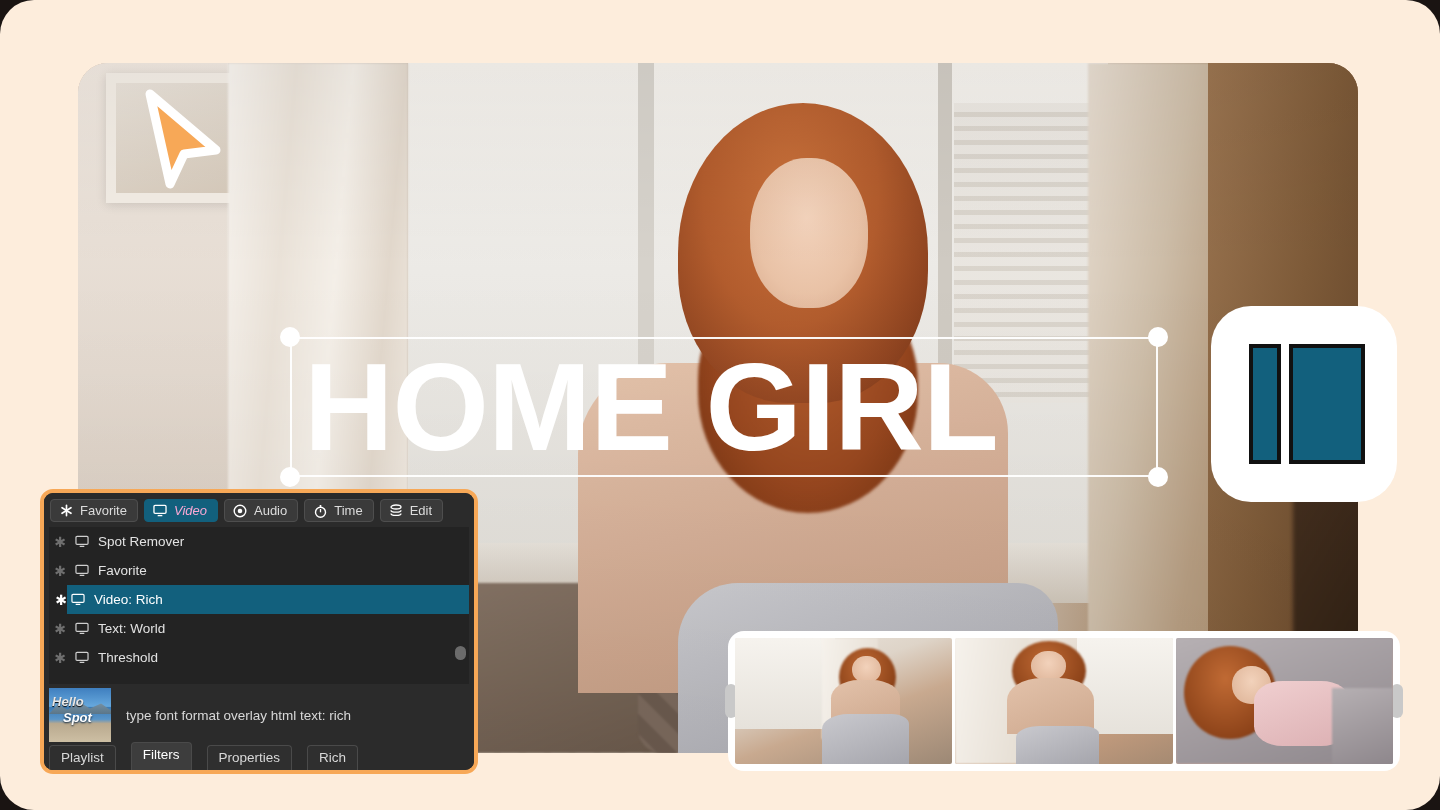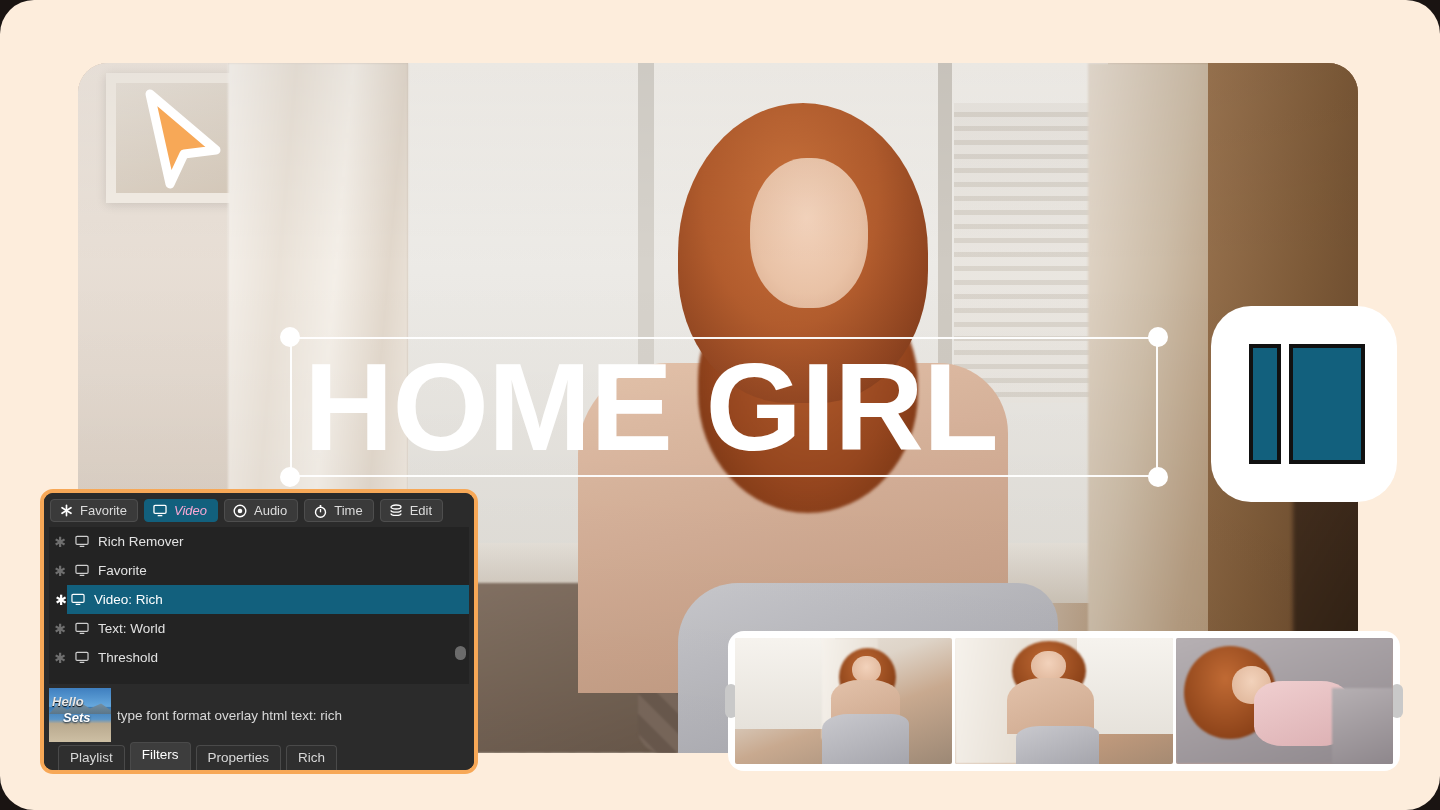--- a/index.html
+++ b/index.html
@@ -351,21 +351,21 @@
     width: 11px; height: 14px;
     background: #6b6b6b;
     border-radius: 6px;
   }
 
   #filter-preview {
     display: flex; align-items: center;
     height: 54px;
     margin: 4px 5px 0 5px;
     background: #2b2b2b;
-    gap: 6px;
+    gap: 15px;
   }
   #preview-thumb {
     width: 62px; height: 54px;
     position: relative;
     overflow: hidden;
     background: linear-gradient(180deg,#3f7fbf 0%,#66a8dd 34%,#3c7bb5 36%,
                                 #5a95c8 58%,#b9a98e 66%,#cdbfa4 100%);
     flex: none;
   }
   #preview-thumb .mtn {
@@ -385,22 +385,22 @@
     font-style: italic;
     text-shadow: 0 1px 2px #123;
   }
   #preview-desc { color: #d8d8d8; font-size: 13.5px; }
 
   #bottom-tabs {
     display: flex;
     align-items: flex-end;
     height: 28px;
     background: #2b2b2b;
-    padding-left: 14px;
-    gap: 5px;
+    padding-left: 5px;
+    gap: 15px;
   }
   .btab {
     padding: 4px 11px 5px 11px;
     font-size: 13.5px;
     color: #d8d8d8;
     background: #2f2f2f;
     border: 1px solid #4a4a4a;
     border-bottom: none;
     border-radius: 4px 4px 0 0;
   }
@@ -557,21 +557,21 @@
     <div id="filter-list">
 
       <div class="frow">
         <span class="star">✱</span>
         <span class="mon">
           <svg width="14" height="13" viewBox="0 0 15 14">
               <rect x="1" y="1.5" width="13" height="8.5" rx="1.2" fill="none" stroke="#cfcfcf" stroke-width="1.3"></rect>
               <line x1="5" y1="12.3" x2="10" y2="12.3" stroke="#cfcfcf" stroke-width="1.3"></line>
             </svg>
         </span>
-        <span>Rich Remover</span>
+        <span>Spot Remover</span>
       </div>
 
       <div class="frow">
         <span class="star">✱</span>
         <span class="mon">
           <svg width="14" height="13" viewBox="0 0 15 14">
               <rect x="1" y="1.5" width="13" height="8.5" rx="1.2" fill="none" stroke="#cfcfcf" stroke-width="1.3"></rect>
               <line x1="5" y1="12.3" x2="10" y2="12.3" stroke="#cfcfcf" stroke-width="1.3"></line>
             </svg>
         </span>
@@ -613,21 +613,21 @@
         <span>Threshold</span>
       </div>
 
       <div id="list-scroll-thumb"></div>
     </div>
 
     <div id="filter-preview">
       <div id="preview-thumb">
         <div class="mtn"></div>
         <span class="w1">Hello</span>
-        <span class="w2">Sets</span>
+        <span class="w2">Spot</span>
       </div>
       <div id="preview-desc">type font format overlay html text: rich</div>
     </div>
 
     <div id="bottom-tabs">
       <div class="btab">Playlist</div>
       <div class="btab active">Filters</div>
       <div class="btab">Properties</div>
       <div class="btab">Rich</div>
     </div>

